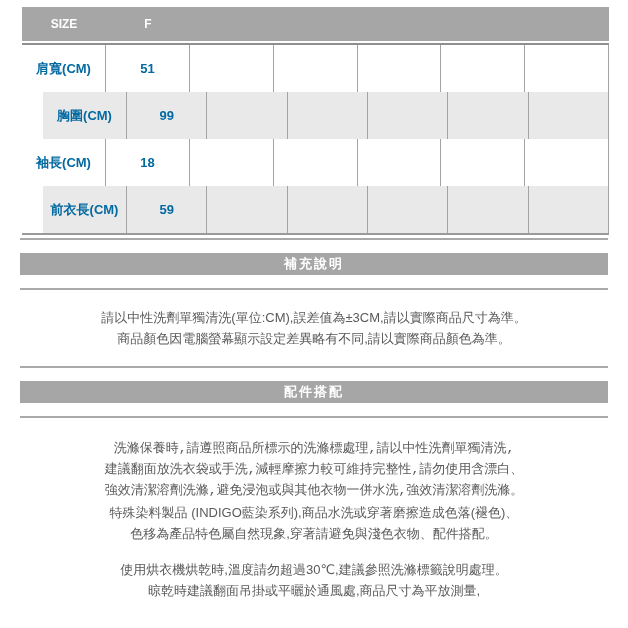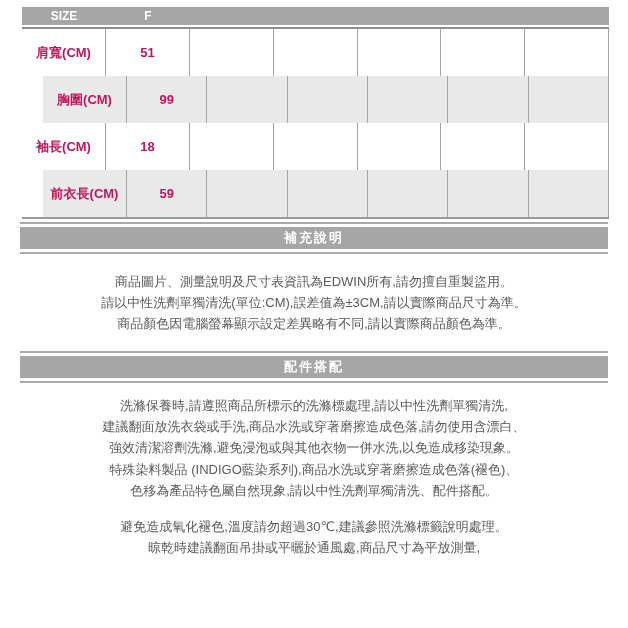--- a/index.html
+++ b/index.html
@@ -5,51 +5,51 @@
   html,body{margin:0;padding:0;}
   body{
     width:628px;height:628px;background:#ffffff;
     font-family:"Liberation Sans","DejaVu Sans",sans-serif;
     -webkit-font-smoothing:antialiased;
   }
   
   .size-table{margin:7px 19px 0 22px;}
   .thead{
     display:grid;grid-template-columns:84px repeat(6,1fr);
-    background:#a6a6a6;height:18px;align-items:center;
+    background:#a6a6a6;height:34px;align-items:center;
     color:#ffffff;font-weight:bold;font-size:12px;text-align:center;
   }
   .thead-divider{height:2px;background:#8f8f8f;margin-top:2px;}
   .tbody{border-bottom:2px solid #9a9a9a;}
   .trow{
     display:grid;grid-template-columns:84px repeat(6,1fr);
     height:47px;align-items:center;text-align:center;
   }
   .trow.alt{background:#e9e9e9;margin-left:21px;}
   .td{
     height:100%;display:flex;align-items:center;justify-content:center;
     border-right:1px solid #a3a3a3;
-    color:#be185d;font-size:13px;font-weight:bold;
+    color:#0369a1;font-size:13px;font-weight:bold;
   }
   .td.label{white-space:nowrap;}
   
   .banner{
-    margin:3px 20px 0;padding:3px 0;
+    margin:3px 20px 0;padding:13px 0;
     border-top:2px solid #a9a9a9;border-bottom:2px solid #a9a9a9;
   }
   .banner-inner{
     background:#a6a6a6;height:22px;line-height:22px;text-align:center;
     color:#ffffff;font-size:13px;font-weight:bold;letter-spacing:2px;
   }
   .banner.second{margin-top:17px;}
   
   .content{color:#5a5a5a;font-size:13px;text-align:center;}
   .para{line-height:21px;margin:0;}
   .supplement-para{margin-top:17px;}
-  .wash-para-1{margin-top:12px;}
+  .wash-para-1{margin-top:20px;font-family:Liberation Mono, monospace;}
   .wash-para-2{margin-top:1px;}
   .wash-para-3{margin-top:15px;}
 </style>
 </head>
 <body>
 
 <div>
 
   <div class="size-table">
     <div class="thead">
@@ -106,39 +106,38 @@
 
     </div>
   </div>
 
   <div class="banner">
     <div class="banner-inner">補充說明</div>
   </div>
 
   <div class="content">
     <div class="para supplement-para">
-      <div>商品圖片、測量說明及尺寸表資訊為EDWIN所有,請勿擅自重製盜用。</div>
       <div>請以中性洗劑單獨清洗(單位:CM),誤差值為±3CM,請以實際商品尺寸為準。</div>
       <div>商品顏色因電腦螢幕顯示設定差異略有不同,請以實際商品顏色為準。</div>
     </div>
   </div>
 
   <div class="banner second">
     <div class="banner-inner">配件搭配</div>
   </div>
 
   <div class="content">
     <div class="para wash-para-1">
       <div>洗滌保養時,請遵照商品所標示的洗滌標處理,請以中性洗劑單獨清洗,</div>
-      <div>建議翻面放洗衣袋或手洗,商品水洗或穿著磨擦造成色落,請勿使用含漂白、</div>
-      <div>強效清潔溶劑洗滌,避免浸泡或與其他衣物一併水洗,以免造成移染現象。</div>
+      <div>建議翻面放洗衣袋或手洗,減輕摩擦力較可維持完整性,請勿使用含漂白、</div>
+      <div>強效清潔溶劑洗滌,避免浸泡或與其他衣物一併水洗,強效清潔溶劑洗滌。</div>
     </div>
     <div class="para wash-para-2">
       <div>特殊染料製品 (INDIGO藍染系列),商品水洗或穿著磨擦造成色落(褪色)、</div>
-      <div>色移為產品特色屬自然現象,請以中性洗劑單獨清洗、配件搭配。</div>
+      <div>色移為產品特色屬自然現象,穿著請避免與淺色衣物、配件搭配。</div>
     </div>
     <div class="para wash-para-3">
-      <div>避免造成氧化褪色,溫度請勿超過30℃,建議參照洗滌標籤說明處理。</div>
+      <div>使用烘衣機烘乾時,溫度請勿超過30℃,建議參照洗滌標籤說明處理。</div>
       <div>晾乾時建議翻面吊掛或平曬於通風處,商品尺寸為平放測量,</div>
     </div>
   </div>
 
 </div>
 
 </body></html>

